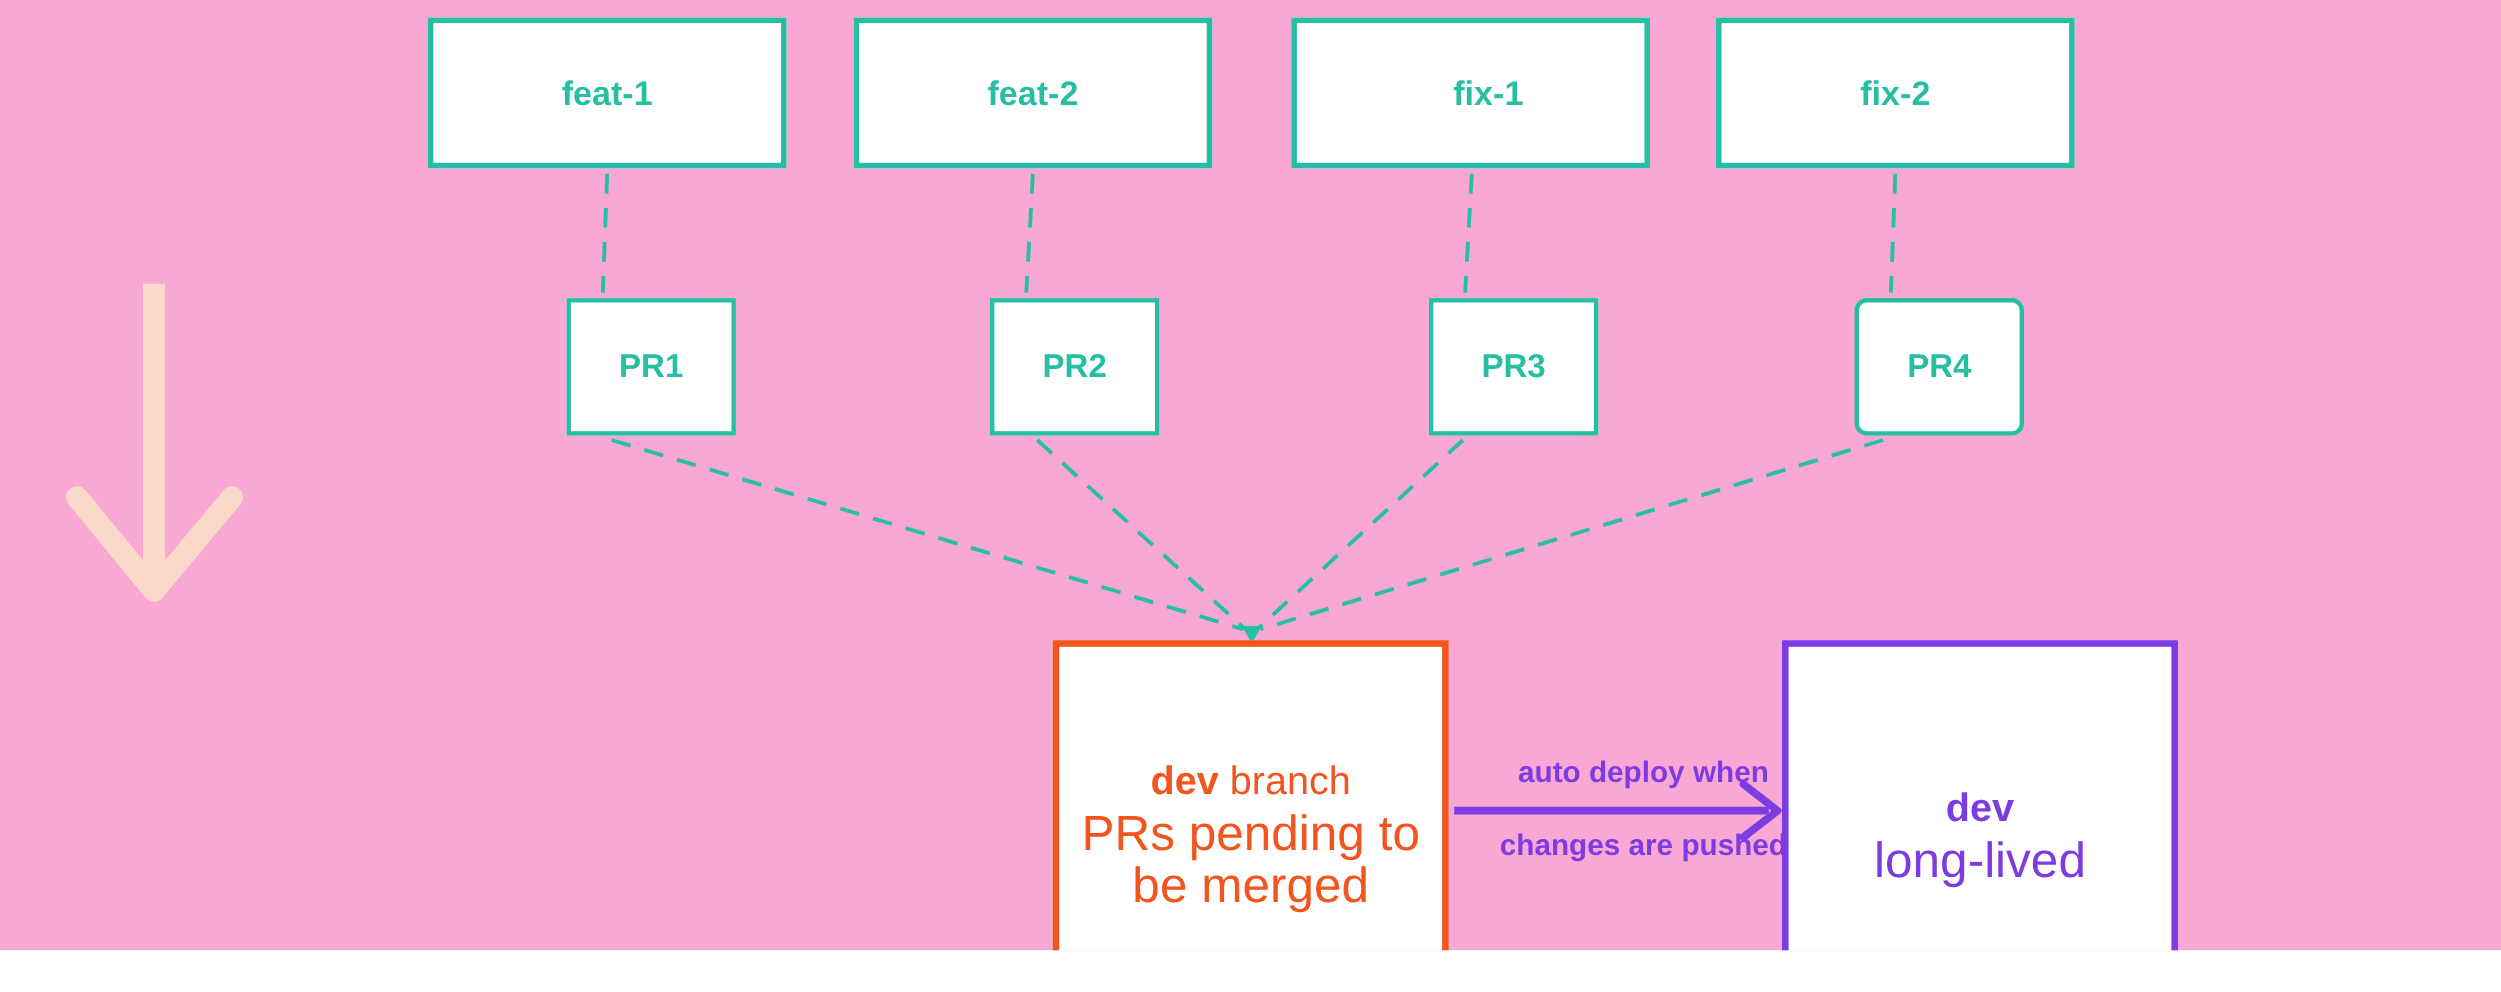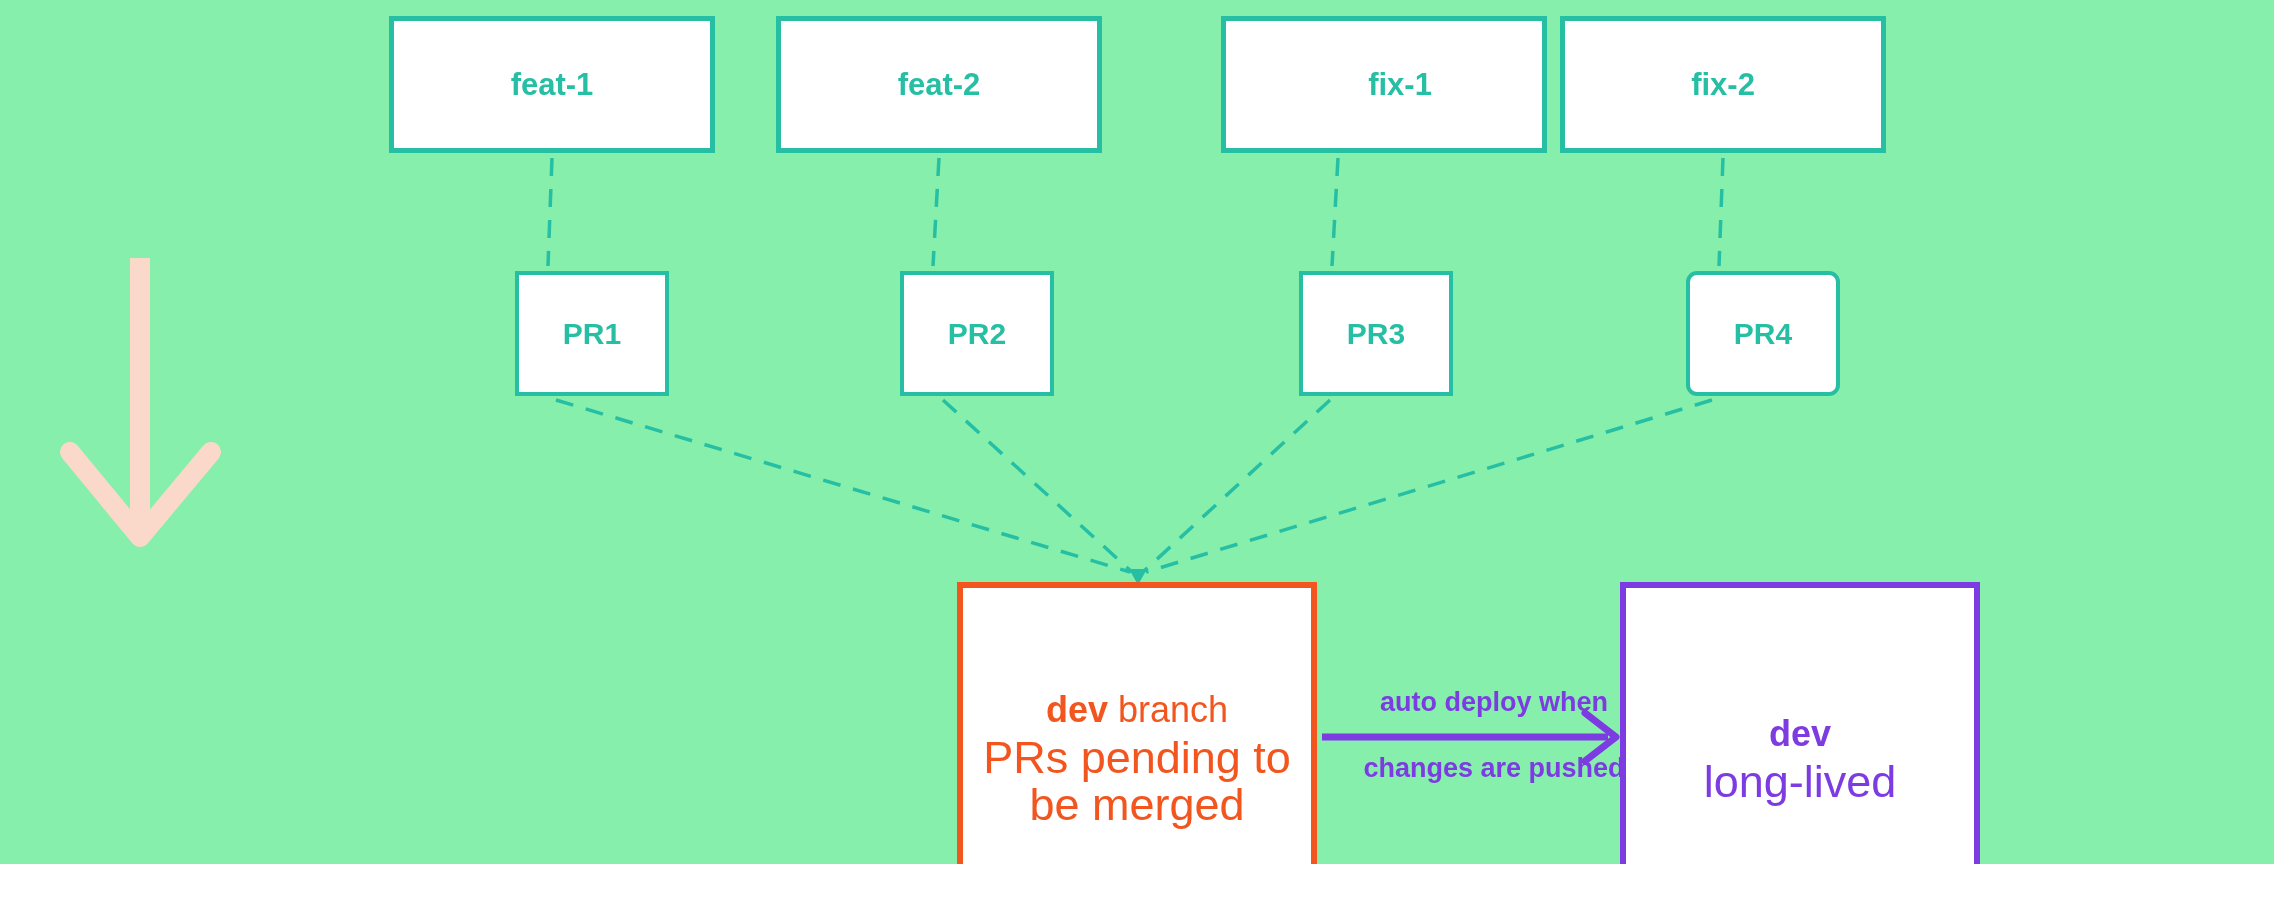--- a/index.html
+++ b/index.html
@@ -5,21 +5,21 @@
   html, body {
     margin: 0;
     padding: 0;
     background: #ffffff;
     font-family: "Liberation Sans", "DejaVu Sans", sans-serif;
   }
   #canvas {
     position: relative;
     width: 2274px;
     height: 864px;
-    background: #86efac;
+    background: #f9a8d4;
     overflow: hidden;
   }
   #connector-layer {
     position: absolute;
     left: 0; top: 0;
     width: 2274px;
     height: 902px;
   }
   .box {
     position: absolute;
@@ -45,21 +45,21 @@
     width: 154px;
     height: 125px;
     border: 4px solid var(--teal);
     color: var(--teal);
     font-size: 30px;
     font-weight: 700;
     margin-left: 44px;
   }
   #branch-feat-1 { left: 389px; }
   #branch-feat-2 { left: 776px; }
-  #branch-fix-1  { left: 1221px; padding-left: 32px; }
+  #branch-fix-1  { left: 1174px; padding-left: 32px; }
   #branch-fix-2  { left: 1560px; }
   #pr-1 { left: 471px; }
   #pr-2 { left: 856px; }
   #pr-3 { left: 1255px; }
   #pr-4 { left: 1642px; border-radius: 11px; }
   .dev-box {
     top: 582px;
     width: 360px;
     height: 301px;
     padding-top: 14px;

